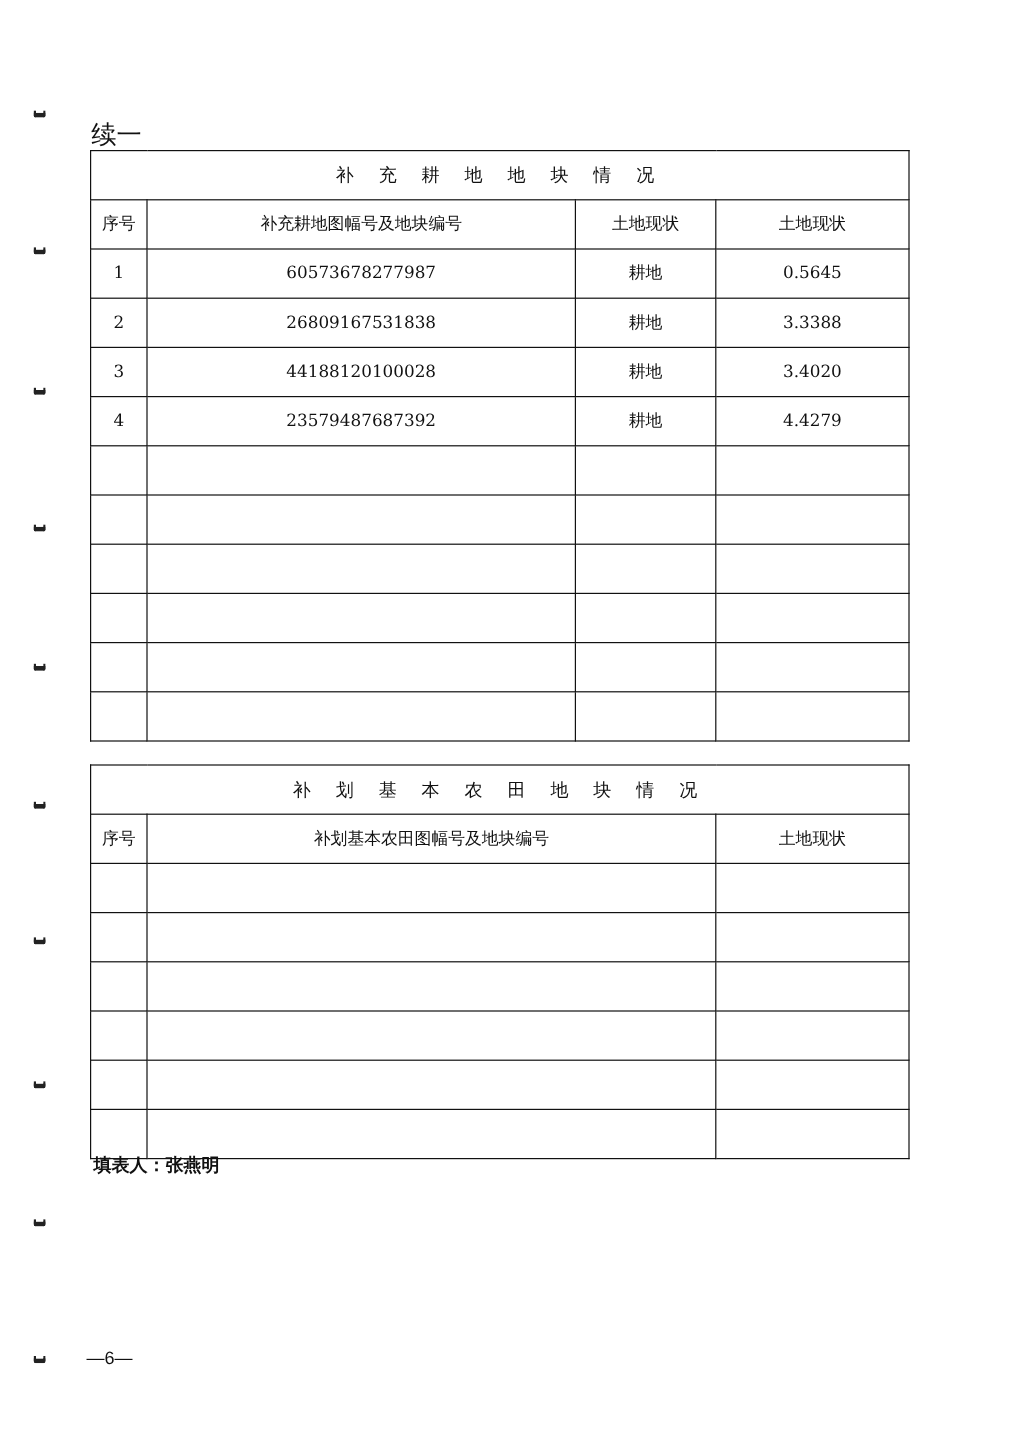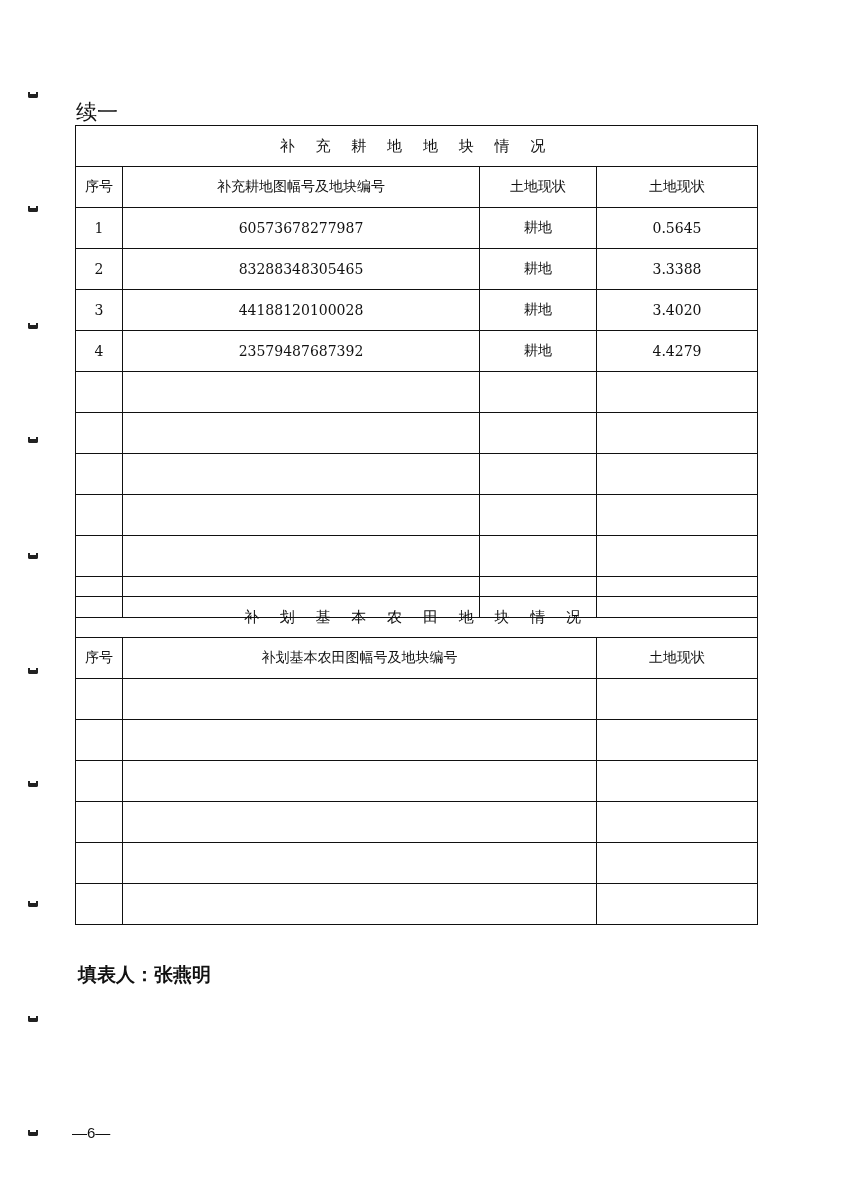--- a/index.html
+++ b/index.html
@@ -8,24 +8,24 @@
       background: #ffffff; color: #111;
       font-family: "DejaVu Serif", "Liberation Serif", serif;
     }
     .mark { position: absolute; left: 28px; width: 10px; height: 6px;
       border-bottom: 4px solid #222; border-left: 2px solid #222; border-right: 2px solid #222;
       border-radius: 0 0 2px 2px; box-sizing: border-box; }
     .cont { position: absolute; left: 76px; top: 98px; font-size: 21px; }
     table { position: absolute; left: 75px; width: 682px; border-collapse: collapse; table-layout: fixed; }
     td { border: 1.6px solid #111; text-align: center; vertical-align: middle; font-size: 14px; padding: 0; }
     .t1 { top: 125px; padding-left: 24px; }
-    .t2 { top: 596px; }
+    .t2 { top: 637px; }
     .title { height: 40px; letter-spacing: 8px; font-size: 15px; }
     tr.r td { height: 40px; }
-    .filler { position: absolute; left: 78px; top: 962px; font-size: 19px; font-weight: bold;
+    .filler { position: absolute; left: 78px; top: 962px; font-size: 15px; font-weight: bold;
       font-family: "DejaVu Sans", "Liberation Sans", sans-serif; }
     .pageno { position: absolute; left: 72px; top: 1124px; font-size: 15px;
       font-family: "Liberation Sans", sans-serif; }
   </style>
 </head>
 <body>
 
 <div class="mark" style="top:92px"></div>
 <div class="mark" style="top:206px"></div>
 <div class="mark" style="top:323px"></div>
@@ -57,21 +57,21 @@
     <td>土地现状</td>
   </tr>
   <tr class="r">
         <td>1</td>
         <td>60573678277987</td>
         <td>耕地</td>
         <td>0.5645</td>
       </tr>
   <tr class="r">
         <td>2</td>
-        <td>83288348305465</td>
+        <td>26809167531838</td>
         <td>耕地</td>
         <td>3.3388</td>
       </tr>
   <tr class="r">
         <td>3</td>
         <td>44188120100028</td>
         <td>耕地</td>
         <td>3.4020</td>
       </tr>
   <tr class="r">

